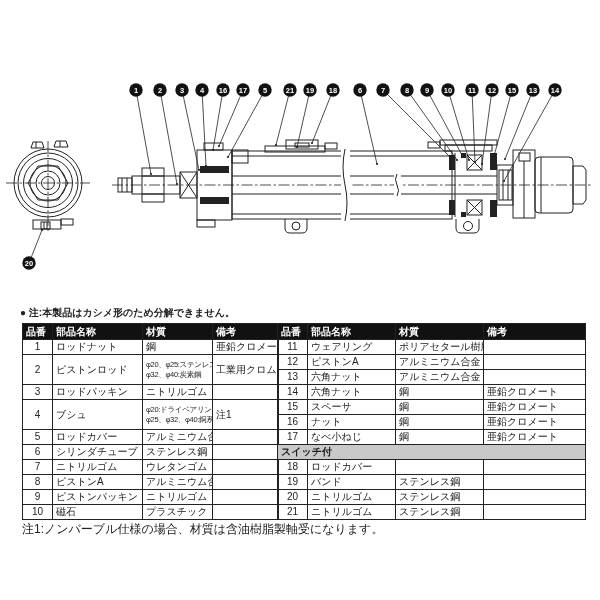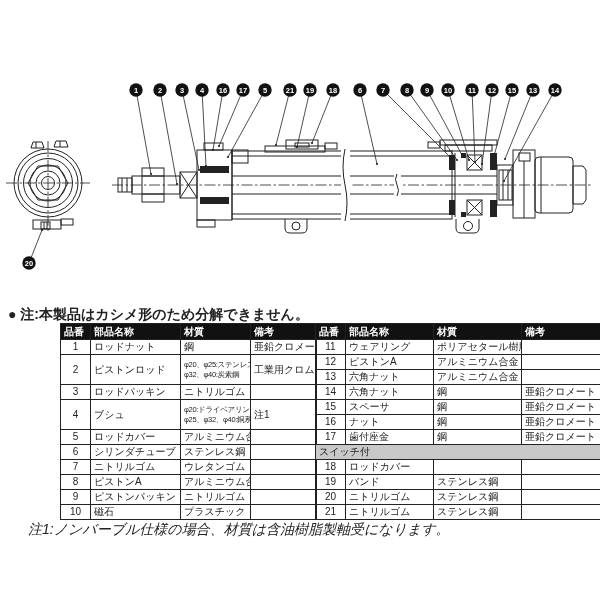--- a/index.html
+++ b/index.html
@@ -9,38 +9,38 @@
     --bg:#ffffff;
   }
   html,body{margin:0;padding:0;background:#fff;}
   .page{
     position:relative;width:600px;height:600px;background:var(--bg);
     font-family:"Liberation Sans","DejaVu Sans",sans-serif;color:var(--ink);
     overflow:hidden;
   }
   .diagram-svg{position:absolute;left:0;top:0;}
   .note-top{
-    position:absolute;left:8px;top:306px;font-size:14px;font-weight:bold;
+    position:absolute;left:20px;top:306px;font-size:10px;font-weight:bold;
     letter-spacing:0px;white-space:nowrap;
   }
   .note-bottom{
-    position:absolute;left:28px;top:521px;font-size:14px;white-space:nowrap;font-style:italic;
+    position:absolute;left:22px;top:521px;font-size:12px;white-space:nowrap;
   }
-  table{border-collapse:collapse;table-layout:fixed;position:absolute;top:323px;margin-left:38px;}
+  table{border-collapse:collapse;table-layout:fixed;position:absolute;top:323px;}
   #table-left{left:22px;width:256px;}
   #table-right{left:277px;width:308px;}
   th,td{
     border:1px solid #222;padding:0 3px;font-size:10px;line-height:14px;height:14px;
     white-space:nowrap;overflow:hidden;text-align:left;vertical-align:middle;
   }
   th{background:var(--header-bg);color:#fff;font-weight:bold;height:15px;}
   td.c-no{text-align:center;padding:0 1px;}
   tr.dbl td{height:29px;}
   td.small{font-size:7.5px;line-height:10px;letter-spacing:-0.3px;}
-  td.section{background:var(--section-bg);font-weight:normal;}
+  td.section{background:var(--section-bg);font-weight:bold;}
   #table-left col.w-no{width:30px;}  #table-left col.w-name{width:90px;}
   #table-left col.w-mat{width:70px;} #table-left col.w-rem{width:66px;}
   #table-right col.w-no{width:30px;}  #table-right col.w-name{width:88px;}
   #table-right col.w-mat{width:88px;} #table-right col.w-rem{width:102px;}
   .lineart{stroke:#222;stroke-width:1;fill:none;}
   .lineart .fill{fill:#222;stroke:none;}
   .lineart .mask{fill:#fff;stroke:none;}
   .cl{stroke-dasharray:11 2.5 2.5 2.5;stroke-width:0.8;}
 </style>
 </head>
@@ -392,21 +392,21 @@
           <td class="c-rem">亜鉛クロメート</td>
         </tr>
         <tr>
           <td class="c-no">16</td>
           <td class="c-name">ナット</td>
           <td class="c-mat">鋼</td>
           <td class="c-rem">亜鉛クロメート</td>
         </tr>
         <tr>
           <td class="c-no">17</td>
-          <td class="c-name">歯付座金</td>
+          <td class="c-name">なべ小ねじ</td>
           <td class="c-mat">鋼</td>
           <td class="c-rem">亜鉛クロメート</td>
         </tr>
         <tr>
           <td colspan="4" class="section">スイッチ付</td>
         </tr>
         <tr>
           <td class="c-no">18</td>
           <td class="c-name">ロッドカバー</td>
           <td class="c-mat"></td>

